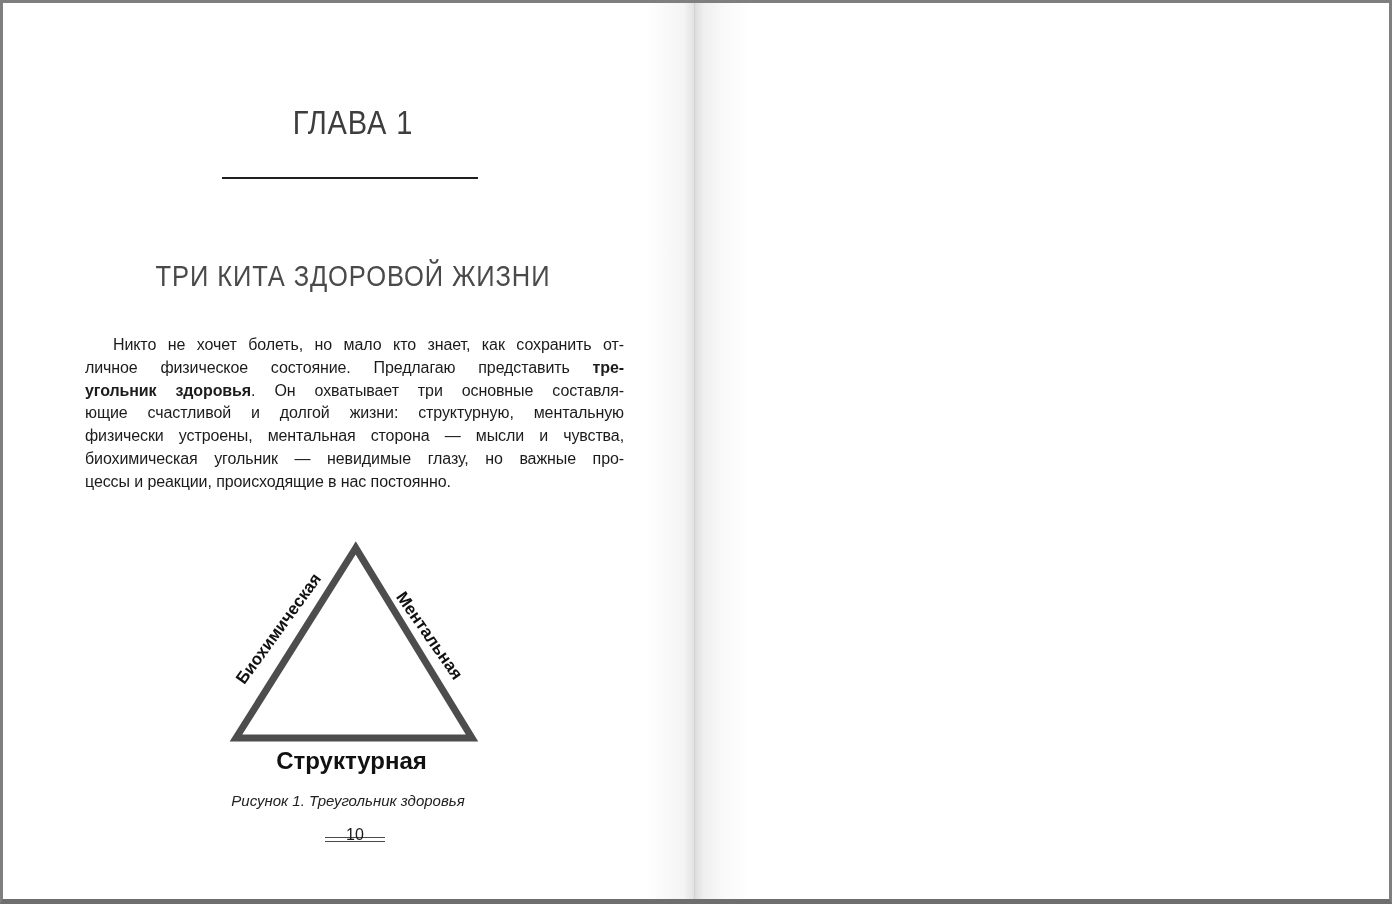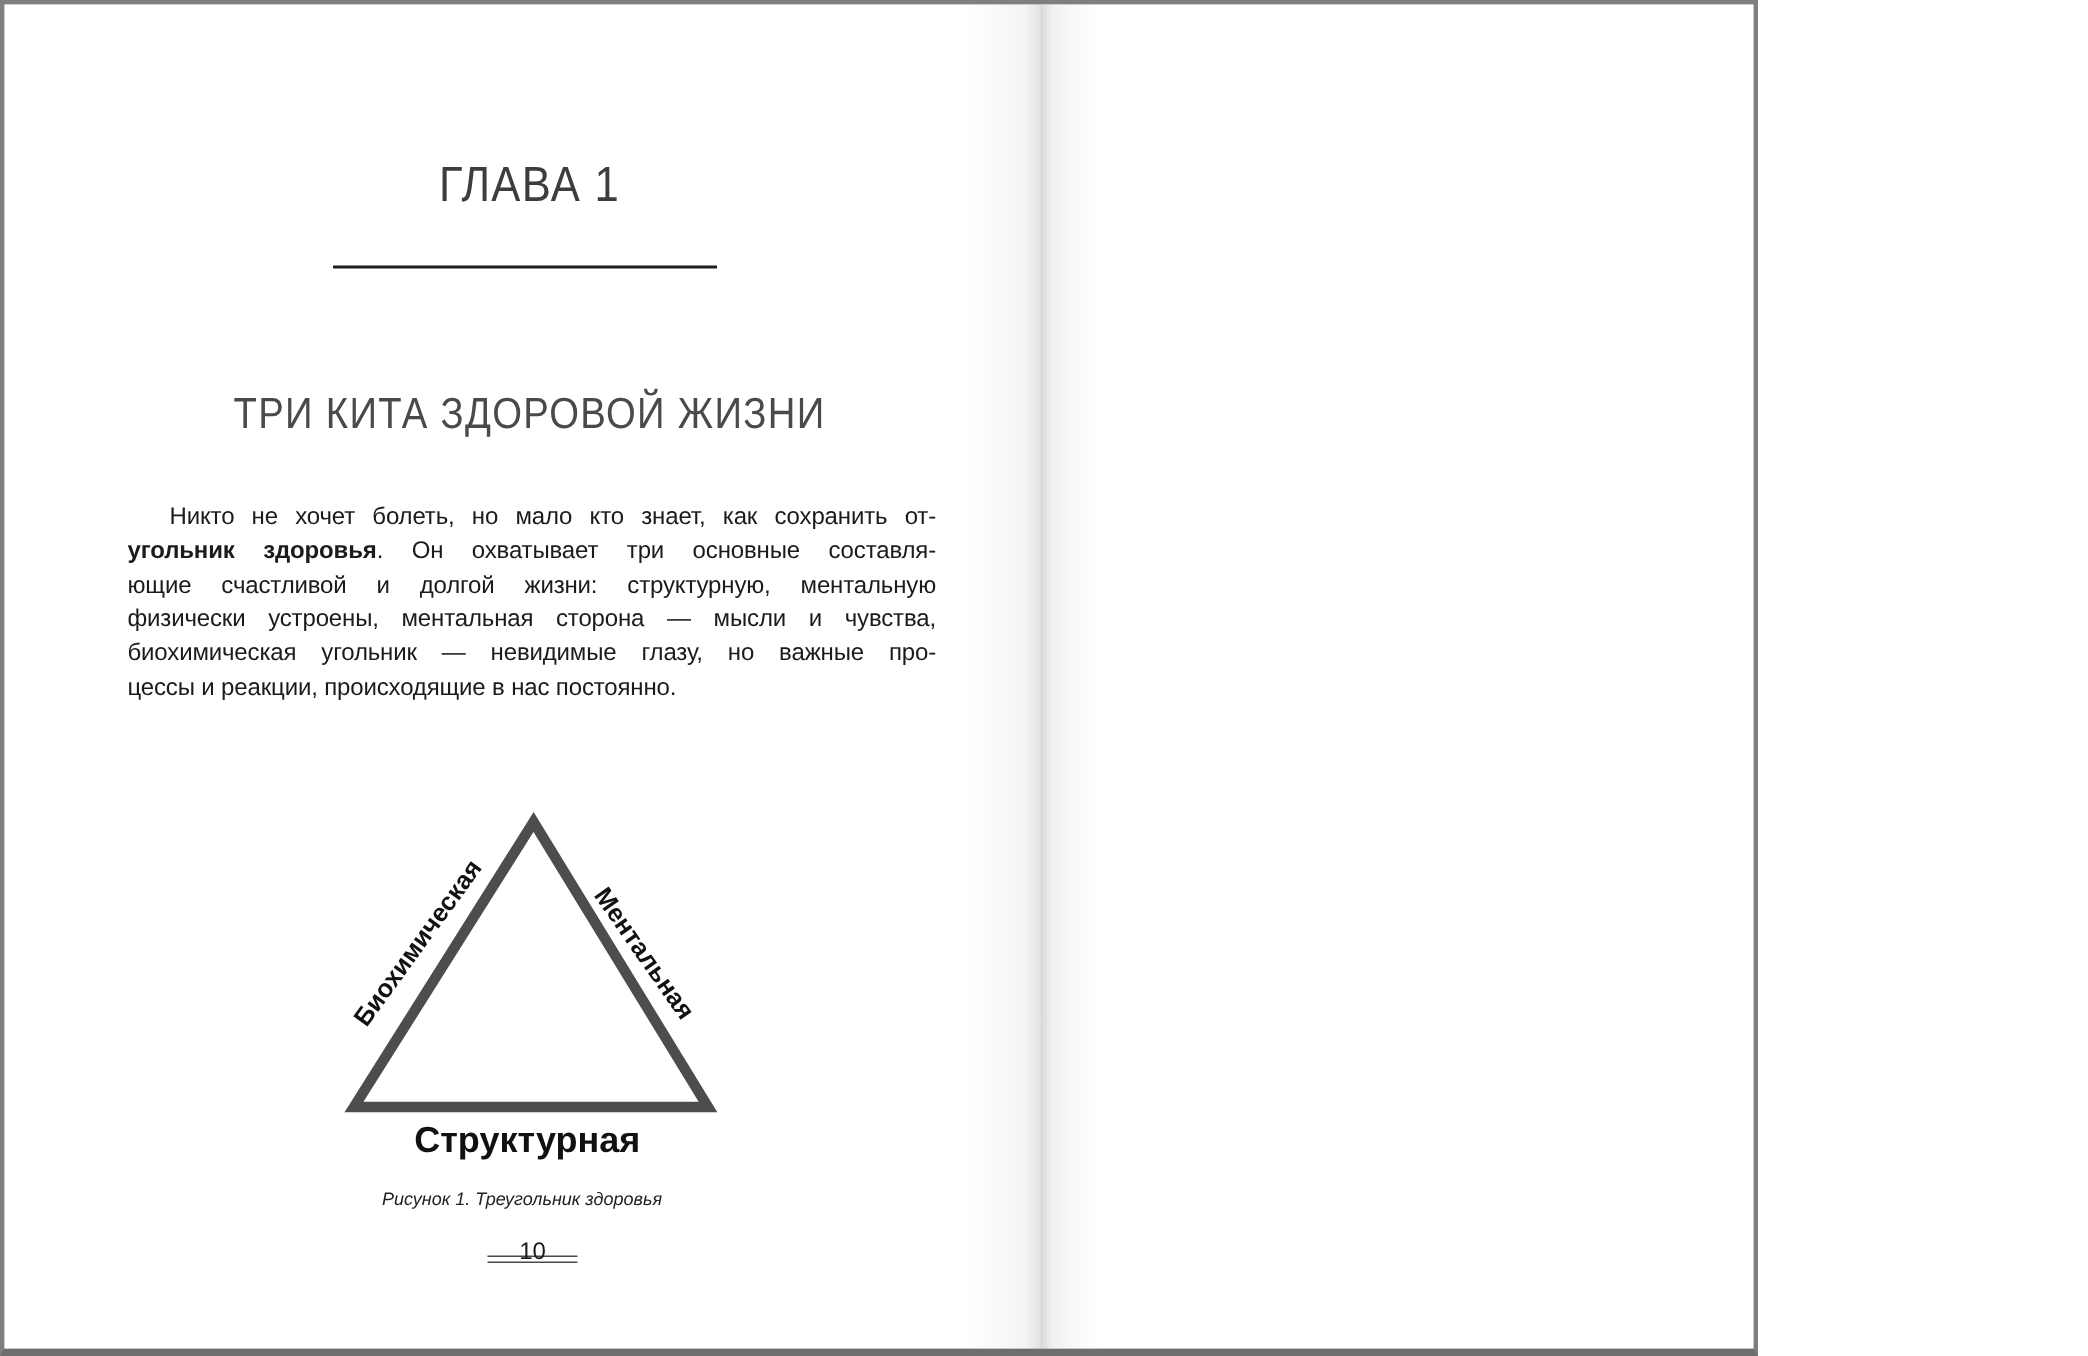--- a/index.html
+++ b/index.html
@@ -1,18 +1,18 @@
 <!DOCTYPE html>
 <html><head>
 <meta charset="utf-8">
 <style>
   html,body{margin:0;padding:0;background:#ffffff;}
   .spread{
     position:relative;
-    width:1172px;height:904px;
+    width:1392px;height:904px;
     box-sizing:border-box;
     border:3px solid #7f7f7f;
     border-bottom:5px solid #6e6e6e;
     background:#ffffff;
     font-family:"Liberation Sans", sans-serif;
     color:#1b1b1b;
     overflow:hidden;
     padding-left:12px;
   }
   .page{position:absolute;top:0;bottom:0;}
@@ -41,40 +41,41 @@
 
   .para-left{left:82px;top:331px;width:539px;}
 
   
   .tri-svg{left:210px;top:533px;}
   .tri-label{font-weight:bold;font-size:17px;color:#111;white-space:nowrap;}
   .tri-label-left{left:276px;top:626px;transform:translate(-50%,-50%) rotate(-54deg);}
   .tri-label-right{left:426px;top:633px;transform:translate(-50%,-50%) rotate(55deg);}
   .tri-label-bottom{left:80px;top:744px;width:537px;text-align:center;font-weight:bold;font-size:24px;color:#111;}
   .fig-caption{left:75px;top:789px;width:540px;text-align:center;
-    font-style:italic;font-size:12px;color:#222;}
+    font-style:italic;font-size:15px;color:#222;}
 
   
   .footer-rule{width:60px;height:3px;border-top:1px solid #4a4a4a;border-bottom:1px solid #4a4a4a;}
   .footer-rule-left{left:322px;top:834px;}
   .page-number{width:60px;text-align:center;font-size:16px;color:#1b1b1b;}
   .page-number-left{left:322px;top:823px;}
 </style>
 </head>
 <body>
 
 <div class="spread">
 
   <div class="page page-left">
     <div class="abs chapter-label">ГЛАВА 1</div>
     <div class="abs chapter-rule"></div>
     <div class="abs section-title">ТРИ КИТА ЗДОРОВОЙ ЖИЗНИ</div>
 
     <div class="abs bodytext para-left">
         <div class="tline indent"><span>Никто не хочет болеть, но мало кто знает, как сохранить от-</span></div>
+        <div class="tline"><span>личное физическое состояние. Предлагаю представить </span><span class="b">тре-</span></div>
         <div class="tline"><span class="b">угольник здоровья</span><span>. Он охватывает три основные составля-</span></div>
         <div class="tline"><span>ющие счастливой и долгой жизни: структурную, ментальную</span></div>
         <div class="tline"><span>физически устроены, ментальная сторона — мысли и чувства,</span></div>
         <div class="tline"><span>биохимическая угольник — невидимые глазу, но важные про-</span></div>
         <div class="tline lastline"><span>цессы и реакции, происходящие в нас постоянно.</span></div>
       </div>
 
     <svg class="abs tri-svg" width="285" height="212" viewBox="0 0 285 212">
       <polygon points="142.7,12 23,202 259,202" fill="none" stroke="#4d4d4d" stroke-width="7" stroke-linejoin="miter"></polygon>
     </svg>

